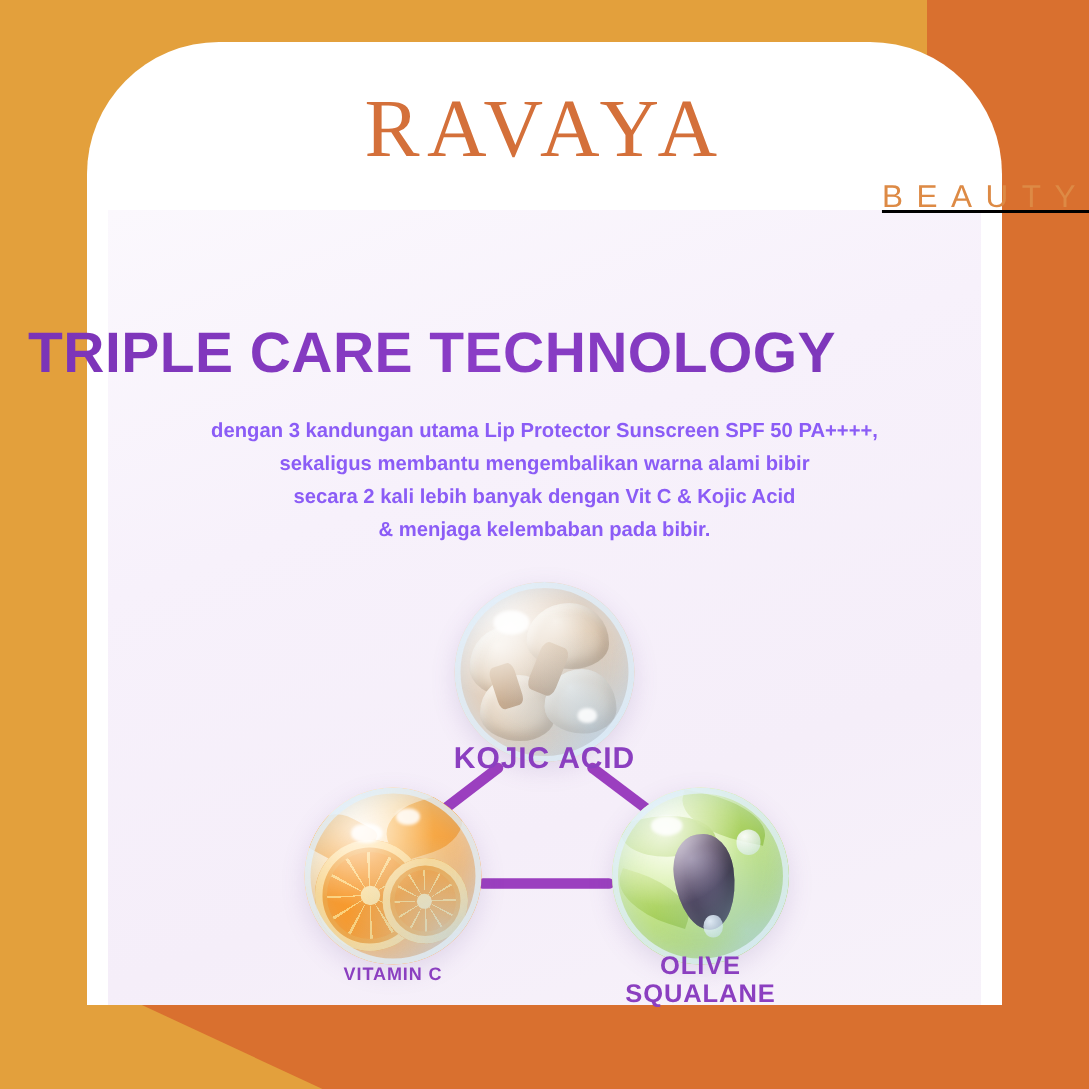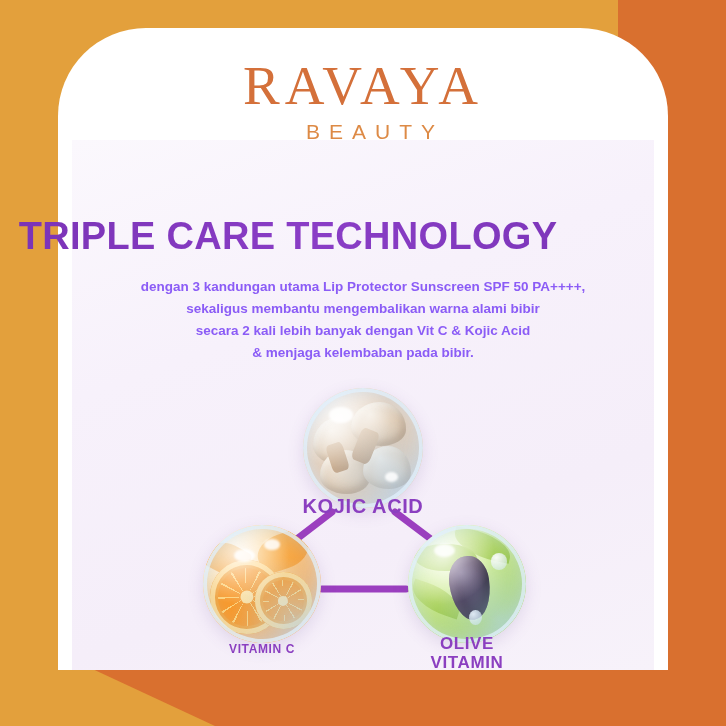--- a/index.html
+++ b/index.html
@@ -99,38 +99,40 @@
     z-index: 7;
   }
 
   
   .logo-block {
     position: absolute;
     left: 0; top: 58px;
     width: 726px;
     text-align: center;
     z-index: 12;
+    text-decoration: underline;
   }
   .logo-word {
     font-size: 55px;
     font-weight: 400;
     letter-spacing: 5px;
     color: #d4703a;
     line-height: 1;
     font-family: "Liberation Serif", serif;
     position: relative;
     display: inline-block;
   }
   .logo-sub {
     margin-top: 7px;
     font-size: 21px;
     letter-spacing: 9px;
     color: #dd8a45;
     font-weight: 400;
     padding-left: 24px;
+    text-align: right;
   }
 
   
   .headline {
     position: absolute;
     left: 0; top: 215px;
     width: 576px;
     text-align: center;
     z-index: 12;
     font-size: 38px;
@@ -368,16 +370,16 @@
     </div>
 
   </div>
 
   <div class="ing-label" id="label-kojic">KOJIC ACID</div>
 
   <div class="ing-label" id="label-vitc">VITAMIN C</div>
 
   <div class="ing-label" id="label-olive">
     <span>OLIVE</span>
-    <span>VITAMIN</span>
+    <span>SQUALANE</span>
   </div>
 
 </div>
 
 </body></html>

